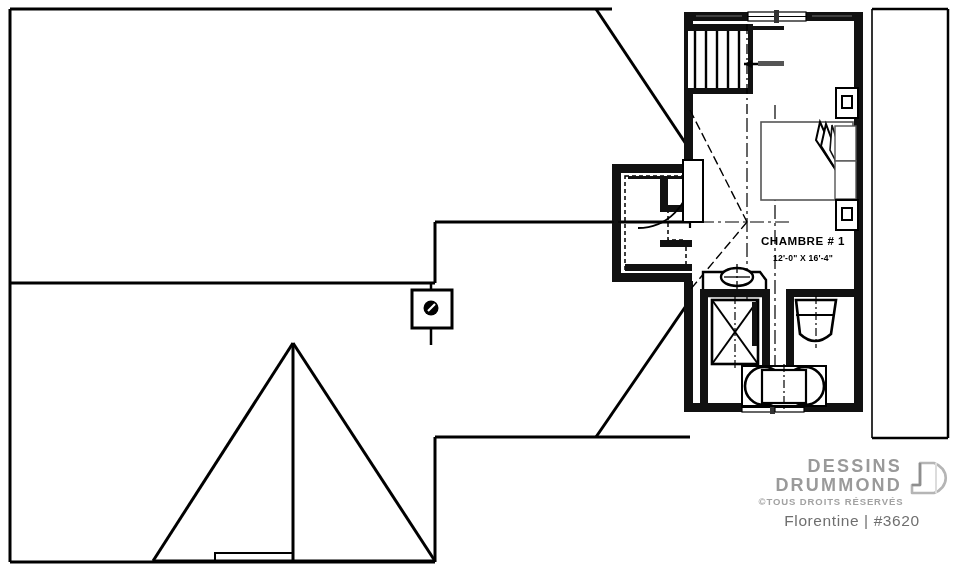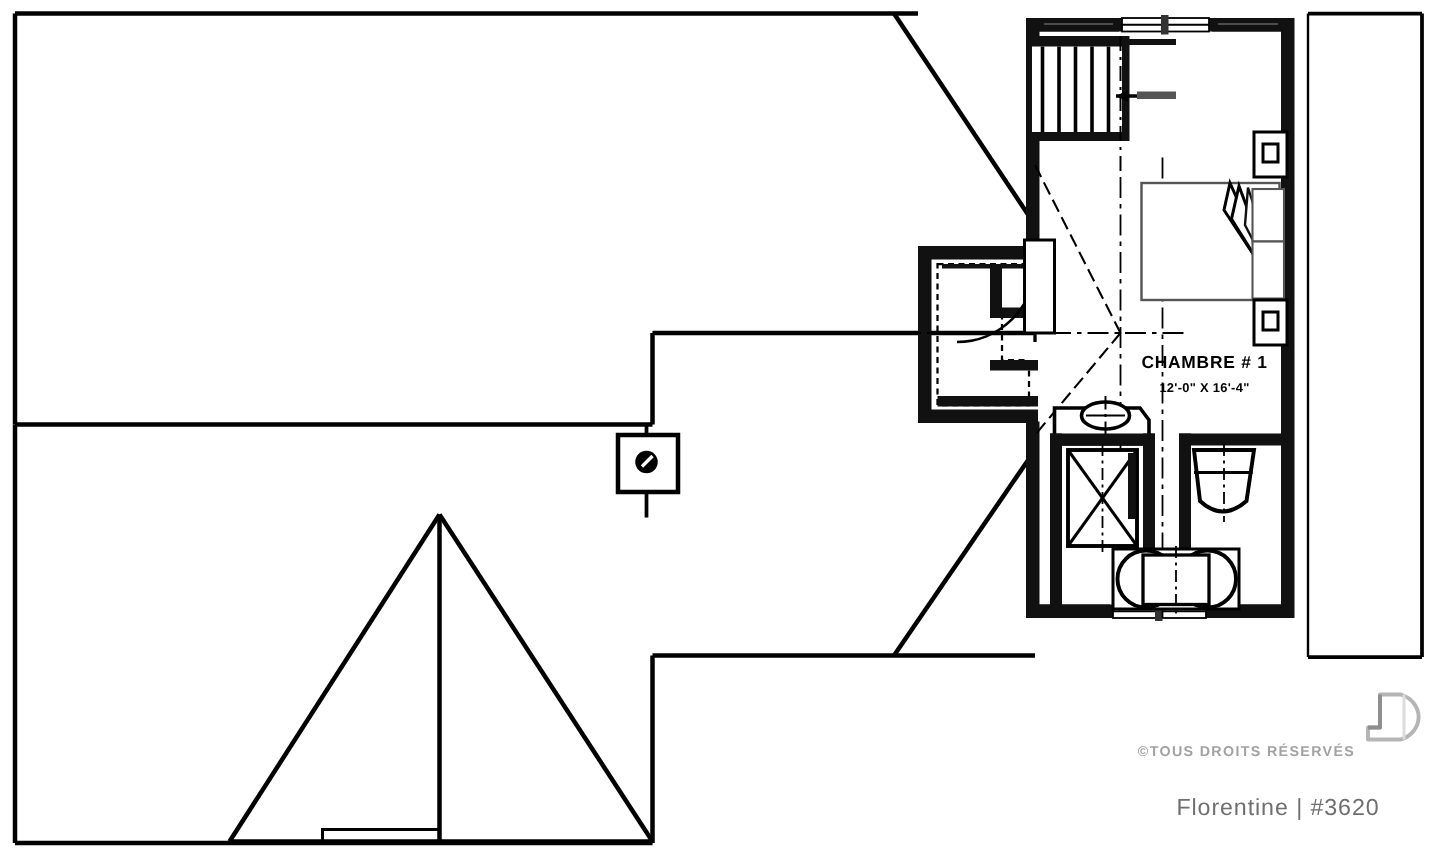--- a/index.html
+++ b/index.html
@@ -40,21 +40,20 @@
   #brand-mark{
     position:absolute;left:152px;top:0px;width:48px;height:44px;
   }
   #plan-caption{
     position:absolute;left:0px;top:57px;width:200px;
     text-align:center;
     font-size:15.5px;
     letter-spacing:0.6px;
     color:#6f6f6f;
     font-family:"Liberation Sans", sans-serif;
-    margin-top:18px;
   }
   .dim-txt{font-size:8.6px;font-weight:700;letter-spacing:0.2px;}
   .room-txt{font-size:11.6px;font-weight:700;letter-spacing:0.5px;}
 </style>
 </head>
 <body>
 
 <div id="plan-root">
 
   <svg id="floorplan" viewBox="0 0 960 569">
@@ -269,20 +268,24 @@
     </g>
 
     <g>
       <text class="room-txt" x="803" y="245" text-anchor="middle" fill="#000" font-family="Liberation Sans, sans-serif">CHAMBRE # 1</text>
       <text class="dim-txt" x="803" y="261" text-anchor="middle" fill="#000" font-family="Liberation Sans, sans-serif">12'-0" X 16'-4"</text>
     </g>
 
   </svg>
 
   <div id="branding">
+    <div id="brand-word">
+      <span>DESSINS</span>
+      <span class="l2">DRUMMOND</span>
+    </div>
     <div id="brand-rights">©TOUS DROITS RÉSERVÉS</div>
     <div id="brand-mark">
       <svg viewBox="0 0 48 44" width="48" height="44">
         <path d="M8,38 L8,30 L16,30 L16,8 L30,8 A18,16 0 0 1 30,38 Z" fill="none" stroke="#b5b5b5" stroke-width="2.6" stroke-linejoin="round"></path>
         <path d="M16,8 L16,30 L8,30" fill="none" stroke="#8e8e8e" stroke-width="2.6" stroke-linejoin="round"></path>
         <line x1="32" y1="8" x2="32" y2="38" stroke="#dcdcdc" stroke-width="2"></line>
       </svg>
     </div>
     <div id="plan-caption">Florentine | #3620</div>
   </div>

